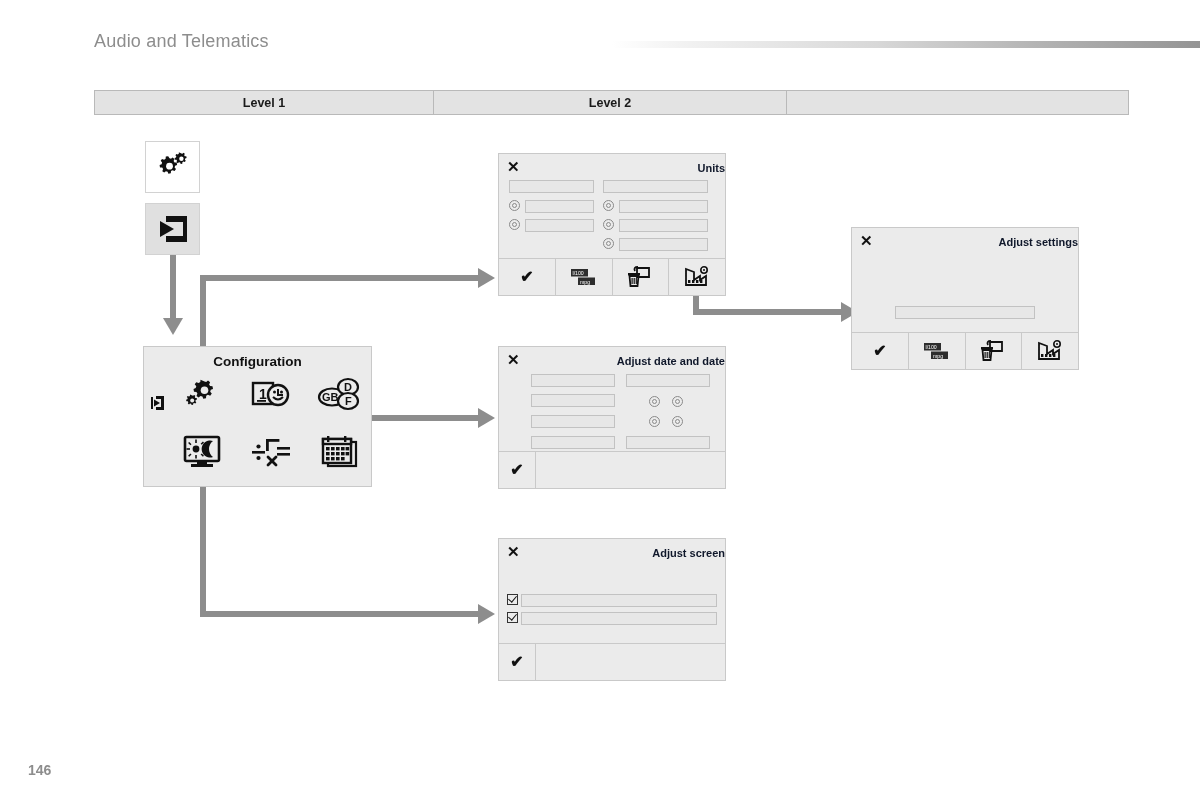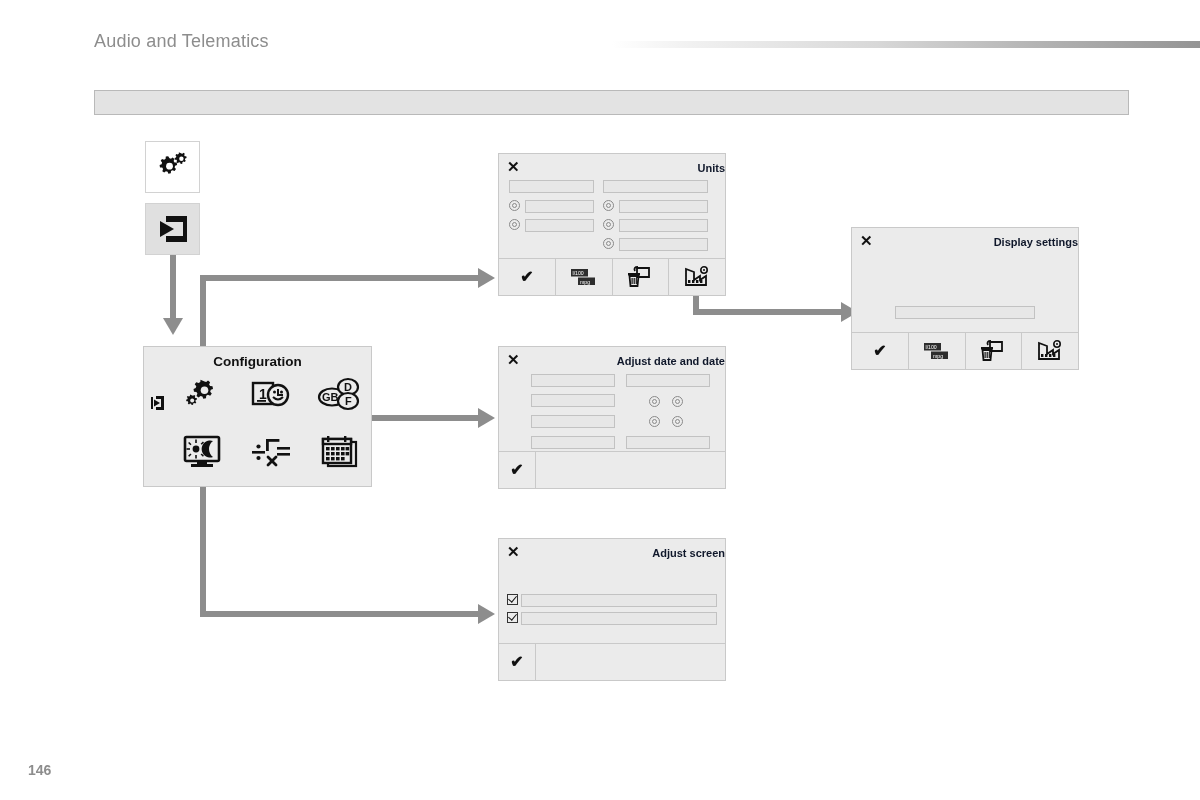--- a/index.html
+++ b/index.html
@@ -247,20 +247,22 @@
 </head>
 <body>
 
 <div class="page">
 
   <div class="doc-header">Audio and Telematics</div>
   <div class="header-rule"></div>
   <div class="page-number">146</div>
 
   <div class="level-table">
+    <div class="level-cell lc-1">Level 1</div>
+    <div class="level-cell lc-2">Level 2</div>
     <div class="level-cell lc-3"></div>
   </div>
 
   <div class="conn conn-v" style="left:170px; top:255px; width:6px; height:65px;"></div>
   <div class="arrow-down" style="left:163px; top:318px;"></div>
 
   <div class="conn conn-v" style="left:200px; top:275px; width:6px; height:105px;"></div>
   <div class="conn conn-h" style="left:200px; top:275px; width:282px; height:6px;"></div>
   <div class="arrow-right" style="left:478px; top:268px;"></div>
 
@@ -482,21 +484,21 @@
             <circle cx="20" cy="4" r="3.2" fill="none" stroke="#111" stroke-width="1.6"></circle>
             <circle cx="20" cy="4" r="1" fill="#111"></circle>
           </svg>
         </span>
       </div>
     </div>
   </div>
 
   <div class="screen" style="left:851px; top:227px; width:228px; height:143px;">
     <div class="screen-close">✕</div>
-    <div class="screen-title">Display settings</div>
+    <div class="screen-title">Adjust settings</div>
     <div class="screen-body">
       <div class="bar" style="left:43px; top:78px; width:140px;"></div>
     </div>
     <div class="screen-footer">
       <div class="footer-btn">
         <span class="check-glyph">✔</span>
       </div>
       <div class="footer-btn">
         <span>
           <svg width="26" height="18" viewBox="0 0 26 18">

